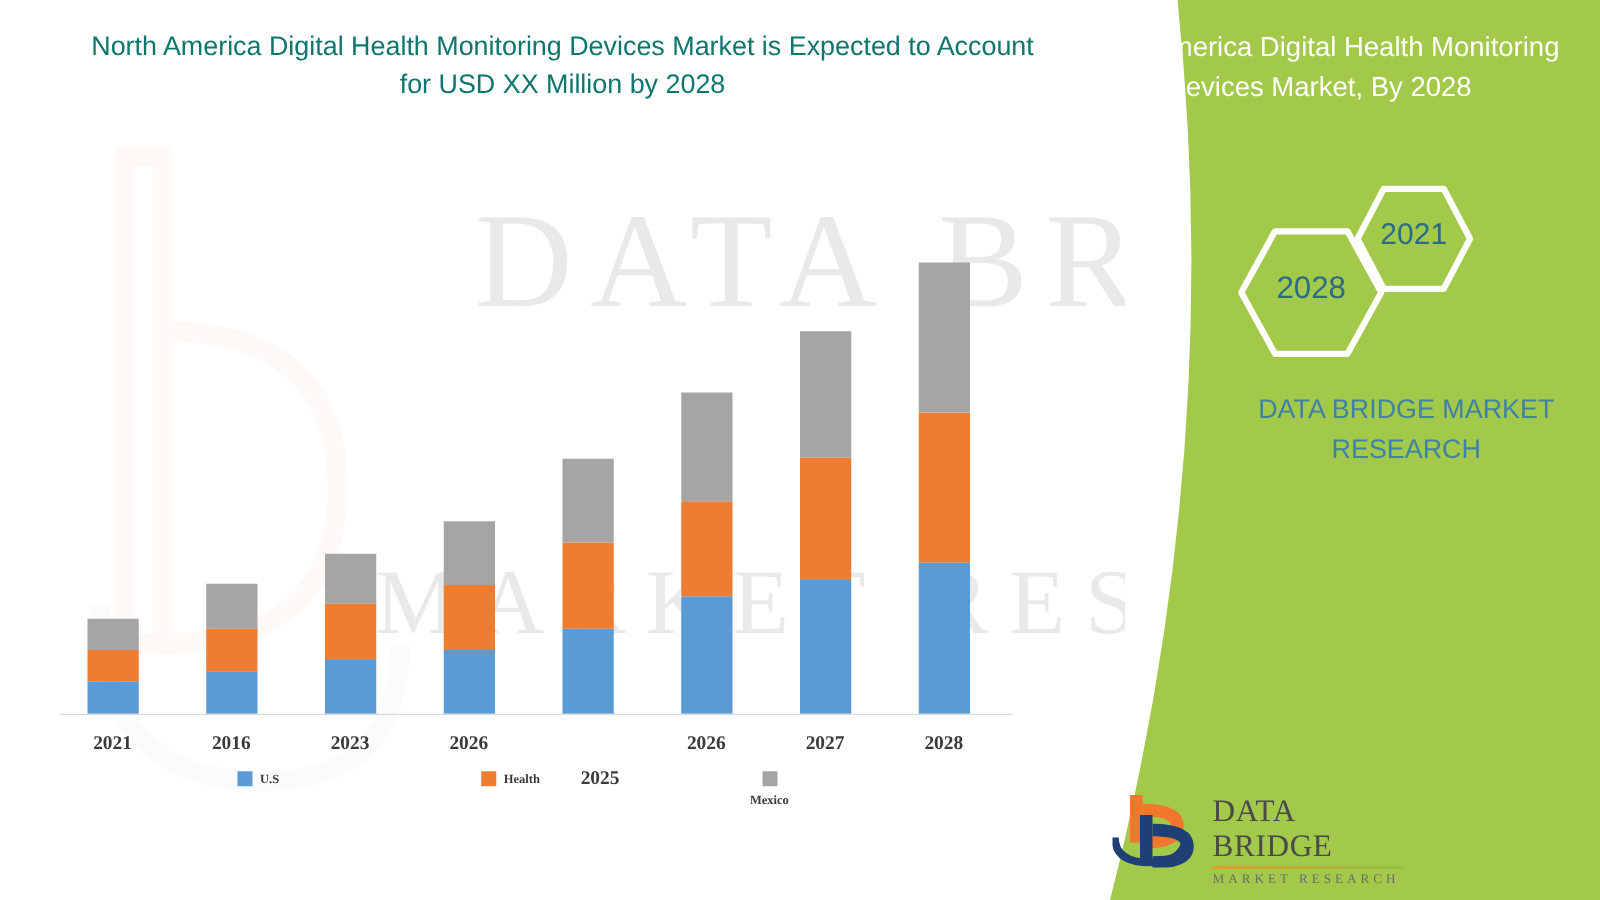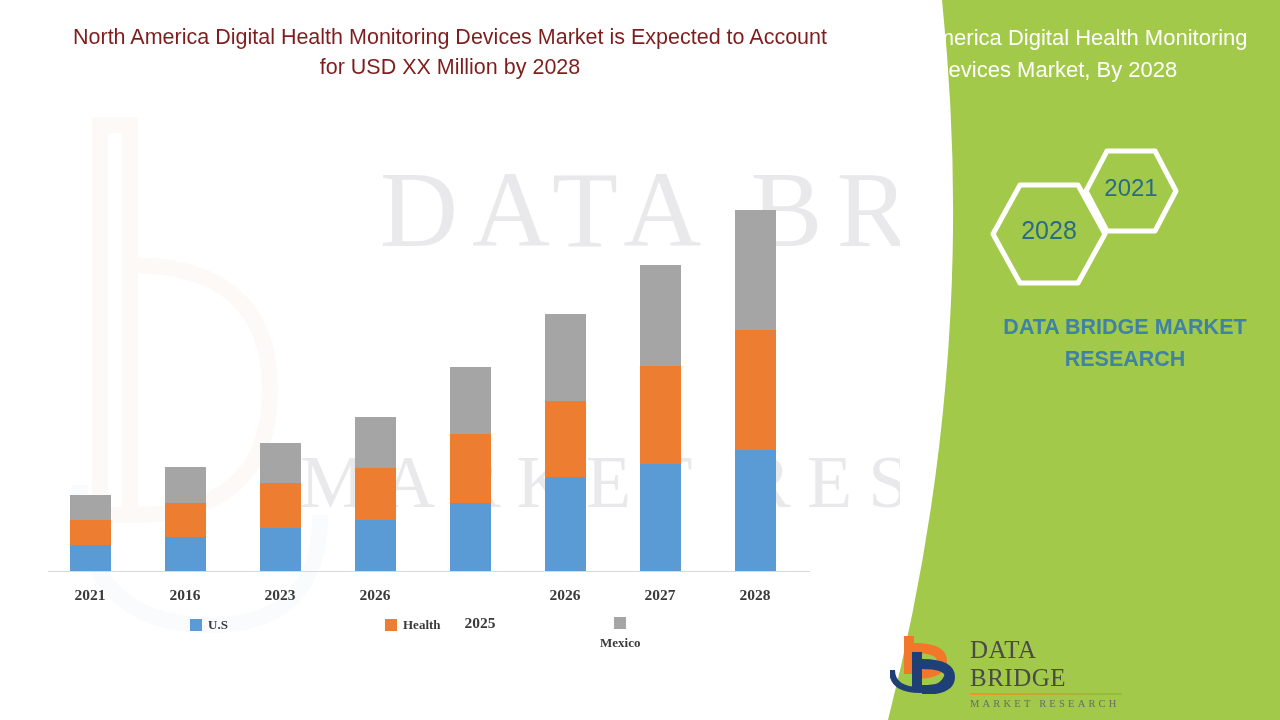--- a/index.html
+++ b/index.html
@@ -25,21 +25,21 @@
     position:absolute; pointer-events:none;
     color:#d8d8dc; font-weight:400; letter-spacing:6px;
     font-family:"Liberation Serif", serif; white-space:nowrap;
     opacity:.55;
   }
   .wm-text.l1 { left:380px; top:148px; font-size:108px; letter-spacing:14px; }
   .wm-text.l2 { left:300px; top:440px; font-size:74px; letter-spacing:16px; }
 
   #chart-title {
     position:absolute; left:60px; top:22px; width:780px;
-    text-align:center; color:#7f1d1d; font-size:21.5px;
+    text-align:center; color:#0f766e; font-size:21.5px;
     line-height:30px; font-weight:400;
   }
 
   
   #chart-area {
     position:absolute; left:0; top:0; width:860px; height:640px;
   }
   #plot { position:absolute; left:0; top:0; width:860px; height:640px; }
   .axis-line {
     position:absolute; left:48px; top:571px; width:762px; height:1px;
@@ -59,21 +59,21 @@
     font-family:"Liberation Serif", serif;
   }
 
   
   #legend {
     position:absolute; left:150px; top:617px; width:600px; height:24px;
   }
   .lg-item { position:absolute; top:0; display:flex; align-items:center; gap:6px; }
   .lg-swatch { width:12px; height:12px; display:inline-block; }
   .lg-label {
-    font-size:13px; color:#3a3a3a; font-weight:600;
+    font-size:10px; color:#3a3a3a; font-weight:600;
     font-family:"Liberation Serif", serif; white-space:nowrap;
   }
 
   
   #right-panel {
     position:absolute; left:830px; top:0; width:450px; height:720px;
     overflow:hidden;
   }
   #green-shape { position:absolute; left:0; top:0; width:450px; height:720px; }
 
@@ -89,21 +89,21 @@
     color:#2a6b86; font-weight:400;
   }
   #hex-2021 { left:1083px; top:148px; width:96px; height:86px; }
   #hex-2021 .hex-label { top:26px; font-size:24px; }
   #hex-2028 { left:990px; top:182px; width:118px; height:104px; }
   #hex-2028 .hex-label { top:34px; font-size:25px; }
 
   #brand-text {
     position:absolute; left:975px; top:311px; width:300px;
     text-align:center; color:#3f82a5; font-size:21.5px;
-    line-height:32px; font-weight:700;
+    line-height:32px; font-weight:400;
   }
 
   
   #logo-block { position:absolute; left:890px; top:630px; width:230px; height:70px; }
   #logo-mark  { position:absolute; left:0; top:0; width:72px; height:64px; }
   #logo-word  { position:absolute; left:80px; top:6px; width:160px; }
   #logo-name {
     font-family:"Liberation Serif", serif; font-size:25px;
     color:#4a4a4a; letter-spacing:.5px; line-height:28px;
   }

